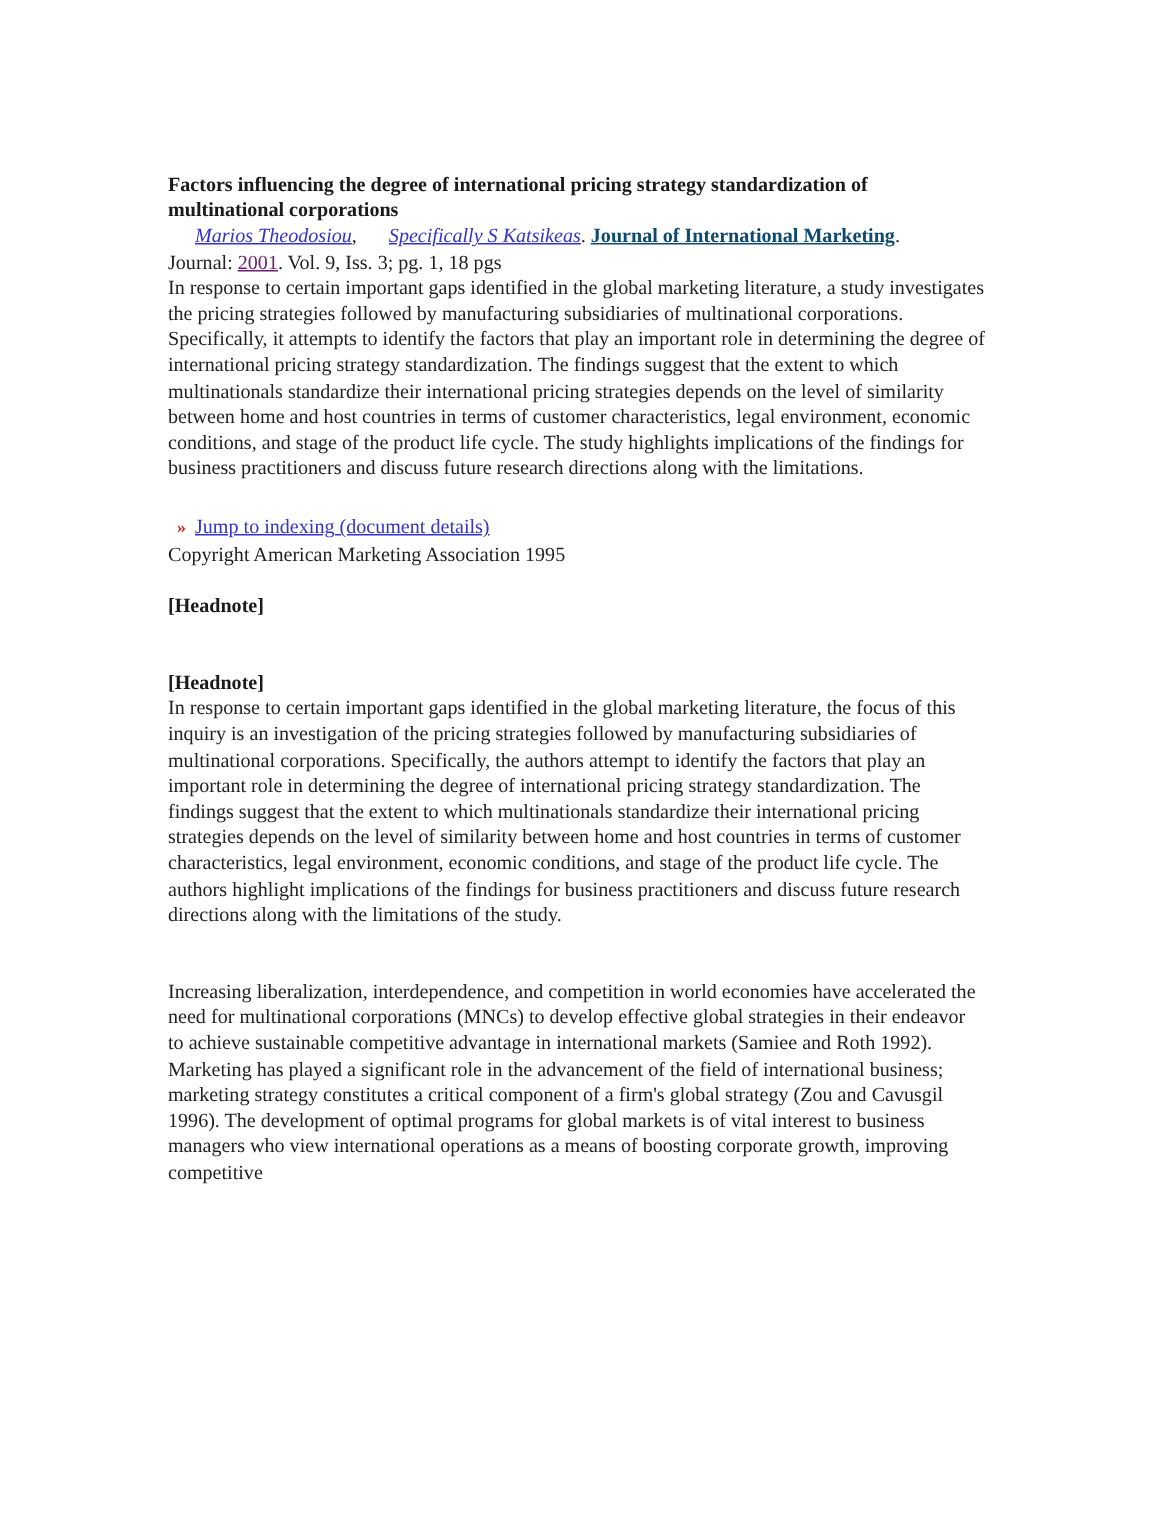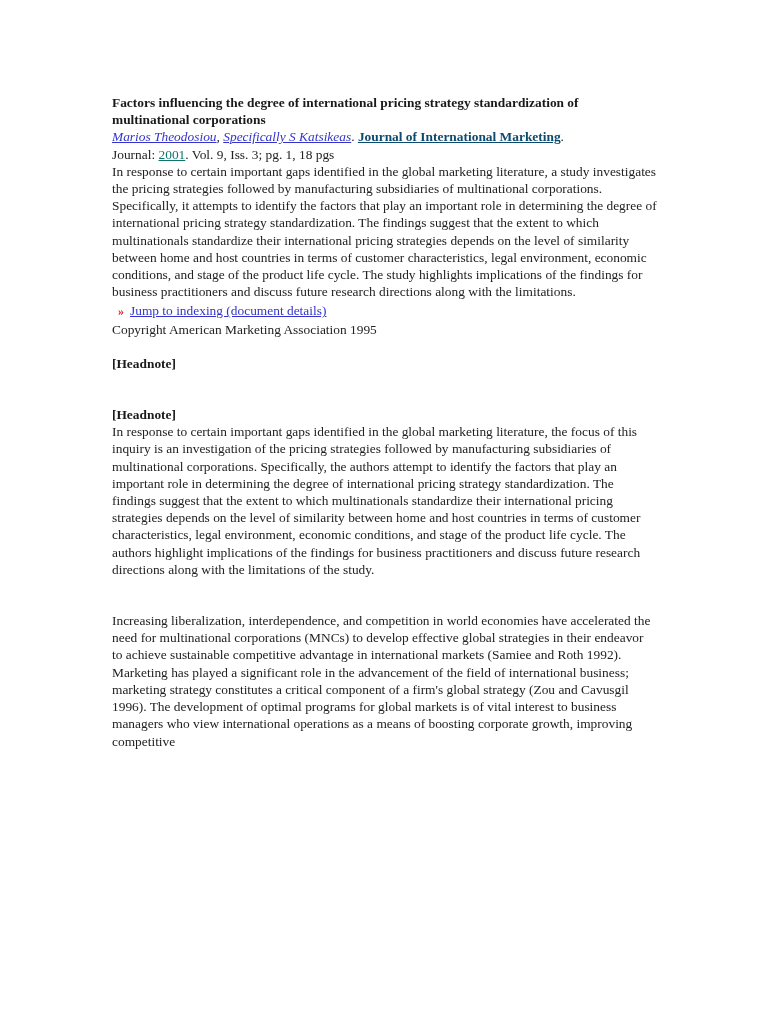--- a/index.html
+++ b/index.html
@@ -13,56 +13,57 @@
       overflow: hidden;
       position: relative;
       font-family: "Liberation Serif", "DejaVu Serif", serif;
       color: #222222;
       font-size: 13.4px;
       line-height: 17.2px;
     }
     .page {
       position: absolute;
       left: 112px;
-      top: 94px;
+      top: 114px;
       width: 545px;
     }
     .title {
       font-weight: bold;
       color: #1a1a1a;
       margin: 0;
     }
     .byline {
       margin: 0;
     }
     .byline a.author {
       font-style: italic;
       color: #3333cc;
       text-decoration: underline;
+      margin-left: 18px;
     }
     .byline a.journal {
       font-weight: bold;
       color: #0c4a6e;
       text-decoration: underline;
     }
     .cite { margin: 0; }
     .cite a.year {
-      color: #0f766e;
+      color: #701a75;
       text-decoration: underline;
     }
     .sec-head {
       font-weight: bold;
       color: #1a1a1a;
       margin: 0;
     }
     p.body {
       margin: 0;
     }
     .jump {
-      margin-top: 2px;
+      margin-top: 22px;
       padding-left: 6px;
     }
     .jump .arrow {
       color: #cc2222;
       font-weight: bold;
       font-size: 12px;
       margin-right: 6px;
     }
     .jump a {
       color: #3333cc;

